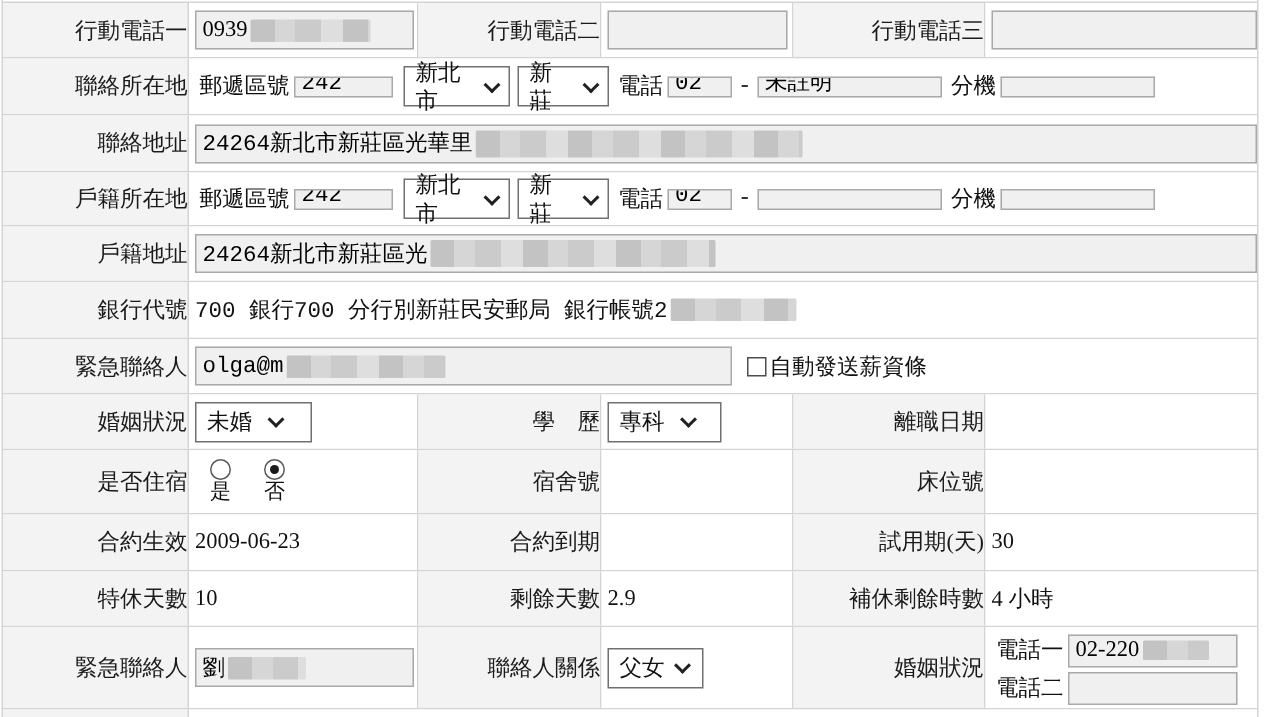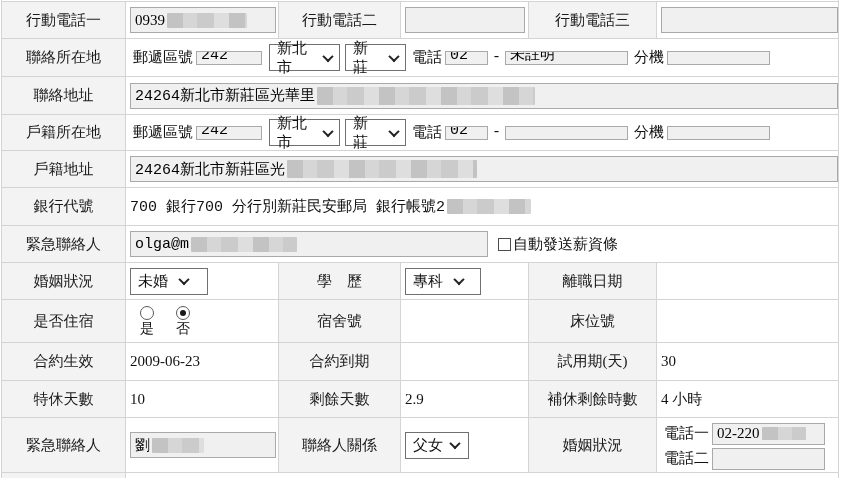--- a/index.html
+++ b/index.html
@@ -11,21 +11,21 @@
   }
   .table { margin-left:1px; width:838px;
     border-left:1px solid #d4d4d4; border-right:1px solid #d4d4d4; }
   .top-gap { height:2px; border-bottom:1px solid #d4d4d4; background:#fff; }
   .bottom-gap { height:5px; display:flex; }
   .bottom-gap .lblpart { width:124px; background:#f3f3f3; border-right:1px solid #d4d4d4; }
   .bottom-gap .valpart { flex:1; background:#fff; }
 
   .row { display:flex; border-bottom:1px solid #d4d4d4; align-items:stretch; }
   .cell { display:flex; align-items:center; }
-  .lbl { background:#f3f3f3; justify-content:center; text-align:center;
+  .lbl { background:#f3f3f3; justify-content:flex-end; text-align:center;
          border-right:1px solid #d4d4d4; color:#1a1a1a; }
   .val { background:#fff; padding-left:4px; border-right:1px solid #d4d4d4; }
   .val:last-child { border-right:none; }
   .c1 { width:124px; } .c2 { width:153px; } .c3 { width:122px; }
   .c4 { width:128px; } .c5 { width:128px; } .c6 { flex:1; }
   .wide { flex:1;font-family:Liberation Mono, monospace; }
 
   .input { background:#f0f0f0; border:1px solid #a9a9a9; height:26px;
     display:inline-flex; align-items:center; padding:0 4px; overflow:hidden;
     font-size:15px; color:#000; white-space:nowrap; }

